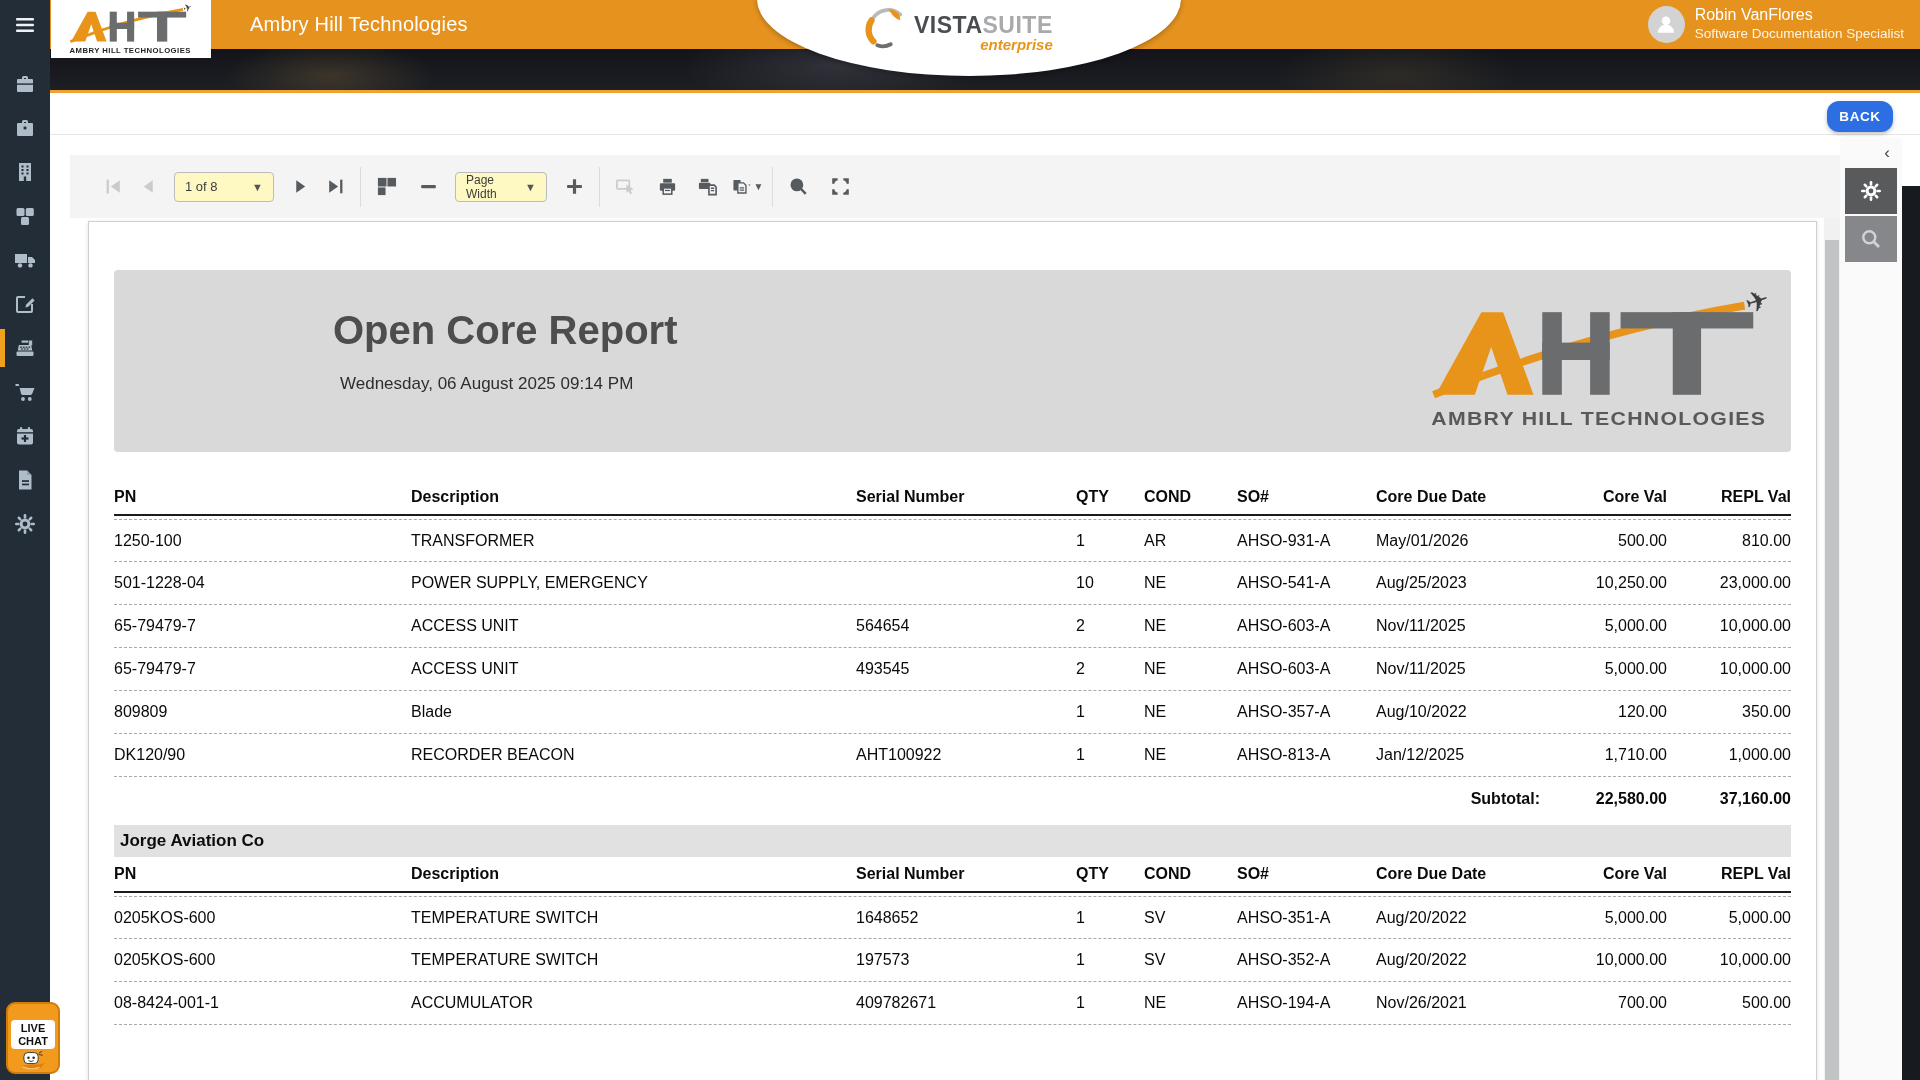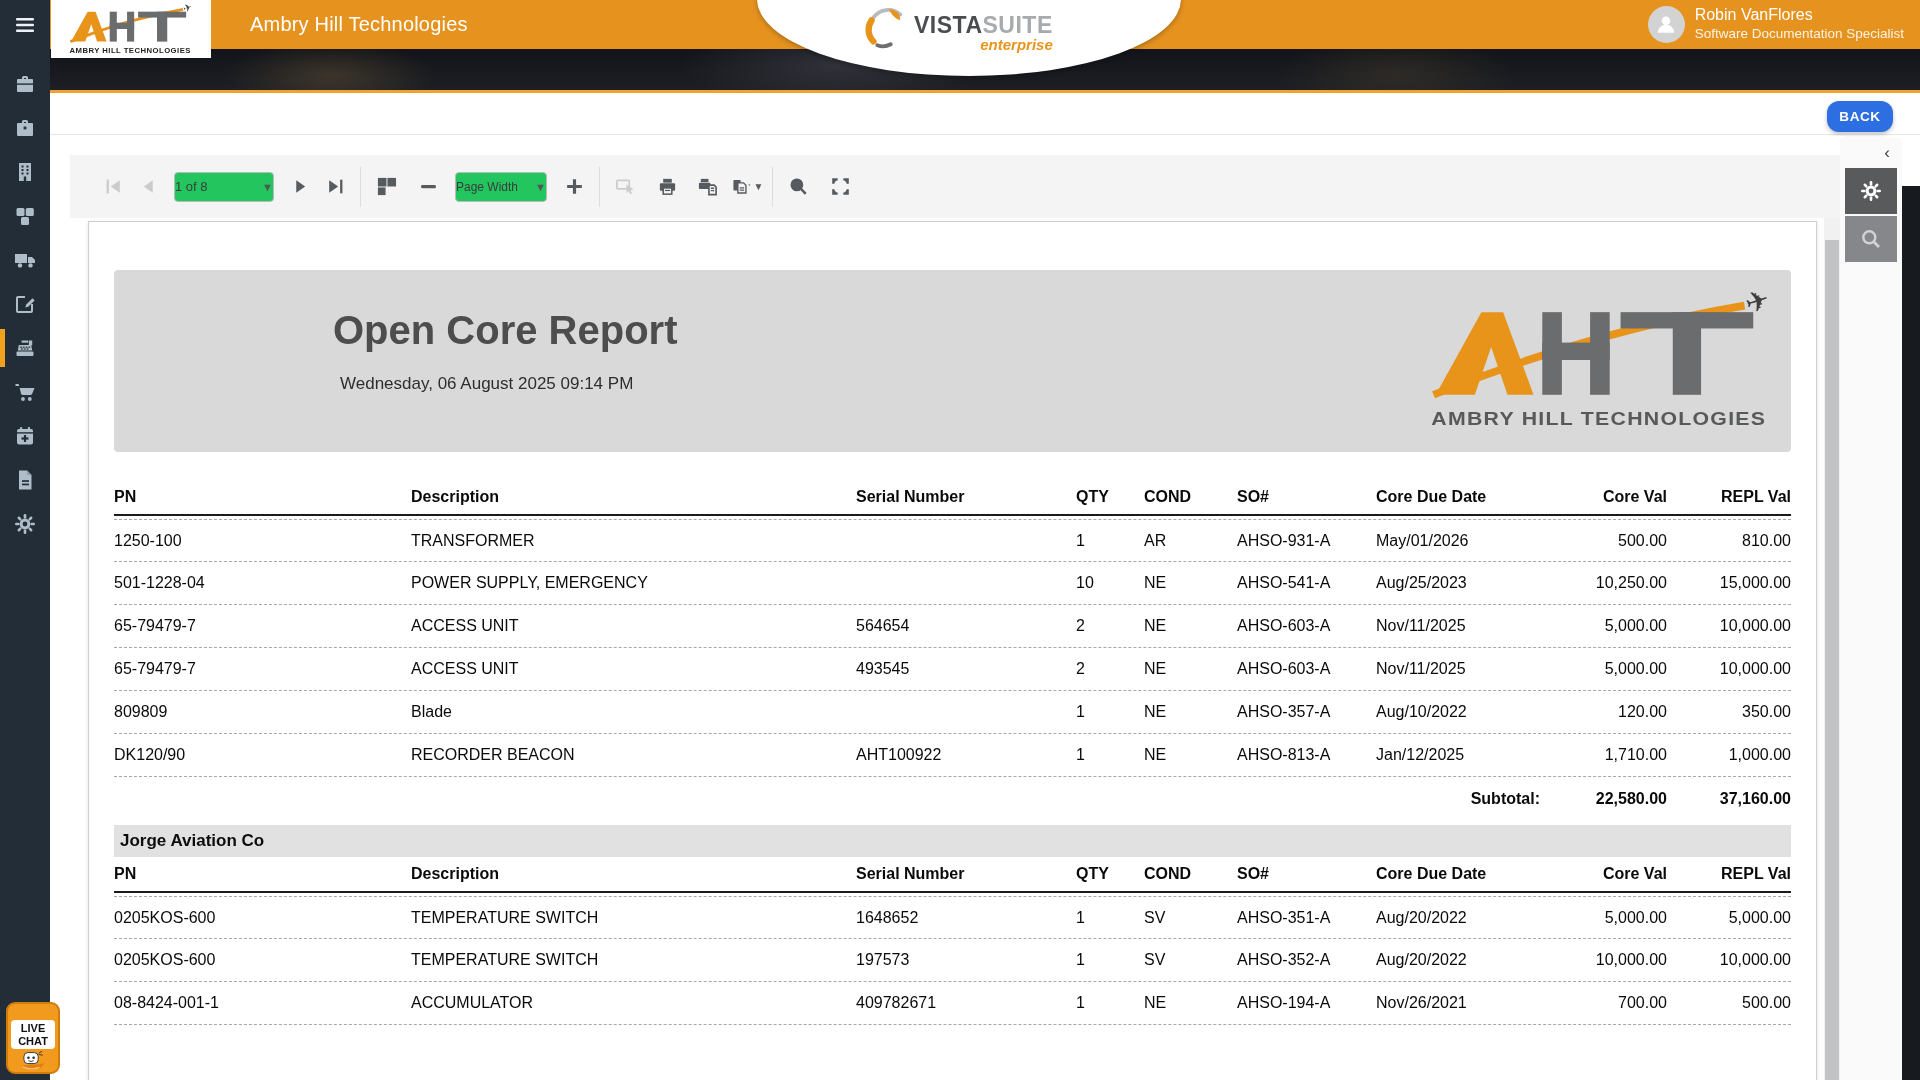--- a/index.html
+++ b/index.html
@@ -49,21 +49,21 @@
   .content { position:absolute; left:0; top:90px; width:1870px; height:990px; background:#ffffff; border-top:3px solid #f0a132; }
   .backrow { position:absolute; left:0; top:0; width:1870px; height:42px; border-bottom:1px solid #e6e6e6; }
   .back-btn { position:absolute; right:27px; top:8px; width:66px; height:31px; background:#2d6fe3; color:#fff; border:none; border-radius:12px; font-size:13.5px; font-weight:bold; letter-spacing:.6px; box-shadow:0 2px 4px rgba(0,0,0,.25); cursor:pointer; font-family:inherit; }
 
   
   .viewer { position:absolute; left:20px; top:43px; width:1775px; height:947px; background:#fff; }
   .toolbar { position:absolute; left:0; top:19px; width:1775px; height:63px; background:#f4f4f4; display:flex; align-items:center; padding-left:26px; }
   .tb-btn { width:34px; height:34px; display:flex; align-items:center; justify-content:center; cursor:pointer; background:none; border:none; }
   .tb-btn svg { width:21px; height:21px; }
   .tb-sep { width:1px; height:40px; background:#dcdcdc; margin:0 8px; }
-  .tb-dd { height:30px; background:#22c55e; border:1px solid #b9bcbe; border-radius:4px; display:flex; align-items:center; justify-content:space-between; padding:0 0; font-size:13px; color:#3c3c3c; cursor:pointer; margin:0 10px; }
+  .tb-dd { height:30px; background:#fef9c3; border:1px solid #b9bcbe; border-radius:4px; display:flex; align-items:center; justify-content:space-between; padding:0 10px; font-size:13px; color:#3c3c3c; cursor:pointer; margin:0 10px; }
   .tb-dd .caret { color:#555; font-size:11px; margin-left:12px; }
   .dd-page { width:100px; }
   .dd-zoom { width:92px; }
   .ic-on  { color:#565b5f; fill:#565b5f; stroke:#565b5f; }
   .ic-off { color:#c9cbcd; fill:#c9cbcd; stroke:#c9cbcd; }
 
   
   .pagearea { position:absolute; left:0; top:82px; width:1775px; height:865px; overflow:hidden; }
   .page { position:absolute; left:18px; top:3px; width:1729px; min-height:900px; background:#fff; border:1px solid #cfcfcf; box-shadow:0 1px 4px rgba(0,0,0,.12); padding:48px 27px 0 25px; }
 
@@ -429,21 +429,21 @@
                 </div>
                 <div class="t-row t-data">
                   <div class="cell c0">501-1228-04</div>
                   <div class="cell c1">POWER SUPPLY, EMERGENCY</div>
                   <div class="cell c2"></div>
                   <div class="cell c3">10</div>
                   <div class="cell c4">NE</div>
                   <div class="cell c5">AHSO-541-A</div>
                   <div class="cell c6">Aug/25/2023</div>
                   <div class="cell c7">10,250.00</div>
-                  <div class="cell c8">15,000.00</div>
+                  <div class="cell c8">23,000.00</div>
                 </div>
                 <div class="t-row t-data">
                   <div class="cell c0">65-79479-7</div>
                   <div class="cell c1">ACCESS UNIT</div>
                   <div class="cell c2">564654</div>
                   <div class="cell c3">2</div>
                   <div class="cell c4">NE</div>
                   <div class="cell c5">AHSO-603-A</div>
                   <div class="cell c6">Nov/11/2025</div>
                   <div class="cell c7">5,000.00</div>

